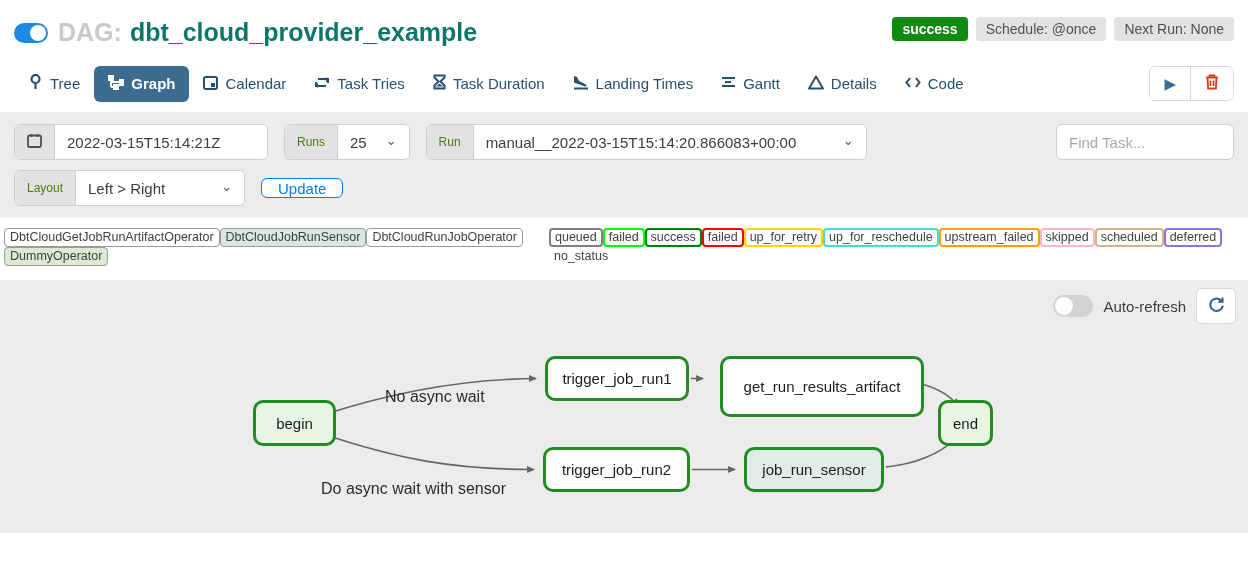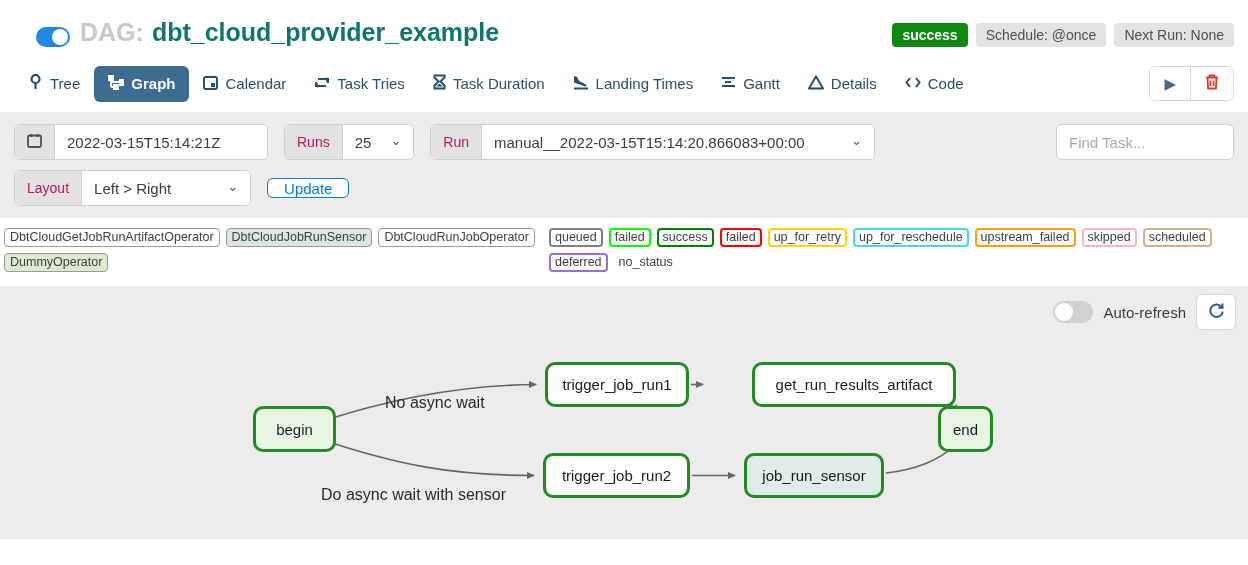--- a/index.html
+++ b/index.html
@@ -2,21 +2,21 @@
 <html><head>
 <meta charset="utf-8">
 <style>
   * { box-sizing: border-box; margin: 0; padding: 0; }
   body {
     width: 1248px; height: 565px; overflow: hidden;
     font-family: "Liberation Sans", "DejaVu Sans", sans-serif;
     background: #fff; color: #51504f;
   }
   
-  .header { display: flex; align-items: flex-end; padding: 18px 14px 10px 0; margin-left: 36px; }
+  .header { display: flex; align-items: center; padding: 18px 14px 10px 14px; }
   .toggle { width: 34px; height: 20px; border-radius: 10px; background: #1e88e5; position: relative; flex: 0 0 auto; cursor: pointer; }
   .toggle .knob { position: absolute; top: 2px; right: 2px; width: 16px; height: 16px; border-radius: 50%; background: #fff; }
   .dag-prefix { font-size: 25px; font-weight: 700; color: #c9c9c9; margin-left: 10px; }
   .dag-title { font-size: 25px; font-weight: 700; color: #0f766e; margin-left: 8px; }
   .header-badges { margin-left: auto; display: flex; gap: 8px; align-items: flex-start; margin-top: -8px; }
   .badge { font-size: 14px; padding: 4px 10px; border-radius: 4px; background: #e3e3e3; color: #51504f; white-space: nowrap; }
   .badge.success { background: #0e8a10; color: #fff; font-weight: 600; }
   
   .tabbar { display: flex; align-items: center; padding: 8px 14px 10px 14px; }
   .tab { display: flex; align-items: center; gap: 7px; padding: 9px 14px; border-radius: 6px;
@@ -29,30 +29,30 @@
   .tab-actions { margin-left: auto; display: flex; border: 1px solid #d8d8d8; border-radius: 6px; overflow: hidden; background: #fff; }
   .tab-actions .abtn { padding: 7px 14px; cursor: pointer; display: flex; align-items: center; background: #fff; border: none; }
   .tab-actions .abtn + .abtn { border-left: 1px solid #d8d8d8; }
   .play-glyph { color: #3c6d91; font-size: 15px; }
   
   .filterbar { background: #ececec; padding: 12px 14px; }
   .frow { display: flex; align-items: center; }
   .frow + .frow { margin-top: 10px; }
   .igroup { display: flex; align-items: stretch; border: 1px solid #cfcfcf; border-radius: 6px; overflow: hidden; background: #fff; height: 36px; }
   .igroup + .igroup, .igroup + .btn { margin-left: 16px; }
-  .iaddon { background: #e2e2e2; display: flex; align-items: center; padding: 0 12px; font-size: 14px; color: #be185d; border-right: 1px solid #cfcfcf; }
+  .iaddon { background: #e2e2e2; display: flex; align-items: center; padding: 0 12px; font-size: 12px; color: #4d7c0f; border-right: 1px solid #cfcfcf; }
   .itext { border: none; outline: none; font-size: 15px; padding: 0 12px; font-family: inherit; color: #3d3d3d; background: #fff; }
   .iselect { display: flex; align-items: center; gap: 19px; padding: 0 12px; font-size: 15px; color: #3d3d3d; background: #fff; cursor: pointer; }
   .chev { font-size: 13px; color: #555; transform: translateY(-2px); }
   .find-task { margin-left: auto; height: 36px; width: 178px; border: 1px solid #cfcfcf; border-radius: 6px; padding: 0 12px; font-size: 15px; font-family: inherit; color: #3d3d3d; }
   .find-task::placeholder { color: #a9a9a9; }
   .btn-update { margin-left: 16px; height: 20px; padding: 0 16px; background: #fff; color: #017cee; border: 1px solid #017cee; border-radius: 6px; font-size: 15px; font-family: inherit; cursor: pointer; }
   
   .legend { display: flex; padding: 10px 4px 6px 4px; align-items: flex-start; }
-  .lgroup { display: flex; flex-wrap: wrap; gap: 6px; }
+  .lgroup { display: flex; flex-wrap: wrap; }
   .lgroup.ops { width: 545px; flex: 0 0 auto; }
   .lgroup.sts { flex: 1; }
   .lbadge { font-size: 12.5px; color: #414141; background: #fff; border: 1px solid #9a9a9a; border-radius: 4px; padding: 1px 5px 2px 5px; white-space: nowrap; }
   .lbadge.st { border-width: 2px; padding: 0 4px 1px 4px; }
   .op-sensor { background: #d9e7e4; }
   .op-dummy { background: #dcead2; }
   .st-queued { border-color: #808080; }
   .st-running { border-color: #00ff00; }
   .st-success { border-color: #008000; }
   .st-failed { border-color: #ff0000; }
@@ -71,21 +71,21 @@
   .autorefresh-label { font-size: 15px; color: #3d3d3d; }
   .refresh-btn { background: #fff; border: 1px solid #d8d8d8; border-radius: 6px; width: 40px; height: 36px; display: flex; align-items: center; justify-content: center; cursor: pointer; }
   .edges { position: absolute; left: 0; top: 0; width: 1248px; height: 253px; }
   .node { position: absolute; display: flex; align-items: center; justify-content: center;
           background: #fff; border: 3px solid #228b22; border-radius: 10px;
           font-size: 15px; color: #1c1c1c; cursor: pointer; white-space: nowrap; }
   .node.fill-green { background: #e9f5e3; }
   .node.fill-teal { background: #dfecea; }
   .n-begin  { left: 253px; top: 120px; width: 83px;  height: 46px; }
   .n-run1   { left: 545px; top: 76px;  width: 144px; height: 45px; }
-  .n-artifact{ left: 752px; top: 76px; width: 204px; height: 45px; }
+  .n-artifact{ left: 720px; top: 76px; width: 204px; height: 61px; }
   .n-run2   { left: 543px; top: 167px; width: 147px; height: 45px; }
   .n-sensor { left: 744px; top: 167px; width: 140px; height: 45px; }
   .n-end    { left: 938px; top: 120px; width: 55px;  height: 46px; }
   .edge-label { position: absolute; font-size: 16px; color: #2b2b2b; white-space: nowrap; }
   .el-1 { left: 385px; top: 108px; }
   .el-2 { left: 321px; top: 200px; }
 </style>
 </head>
 <body>
 

